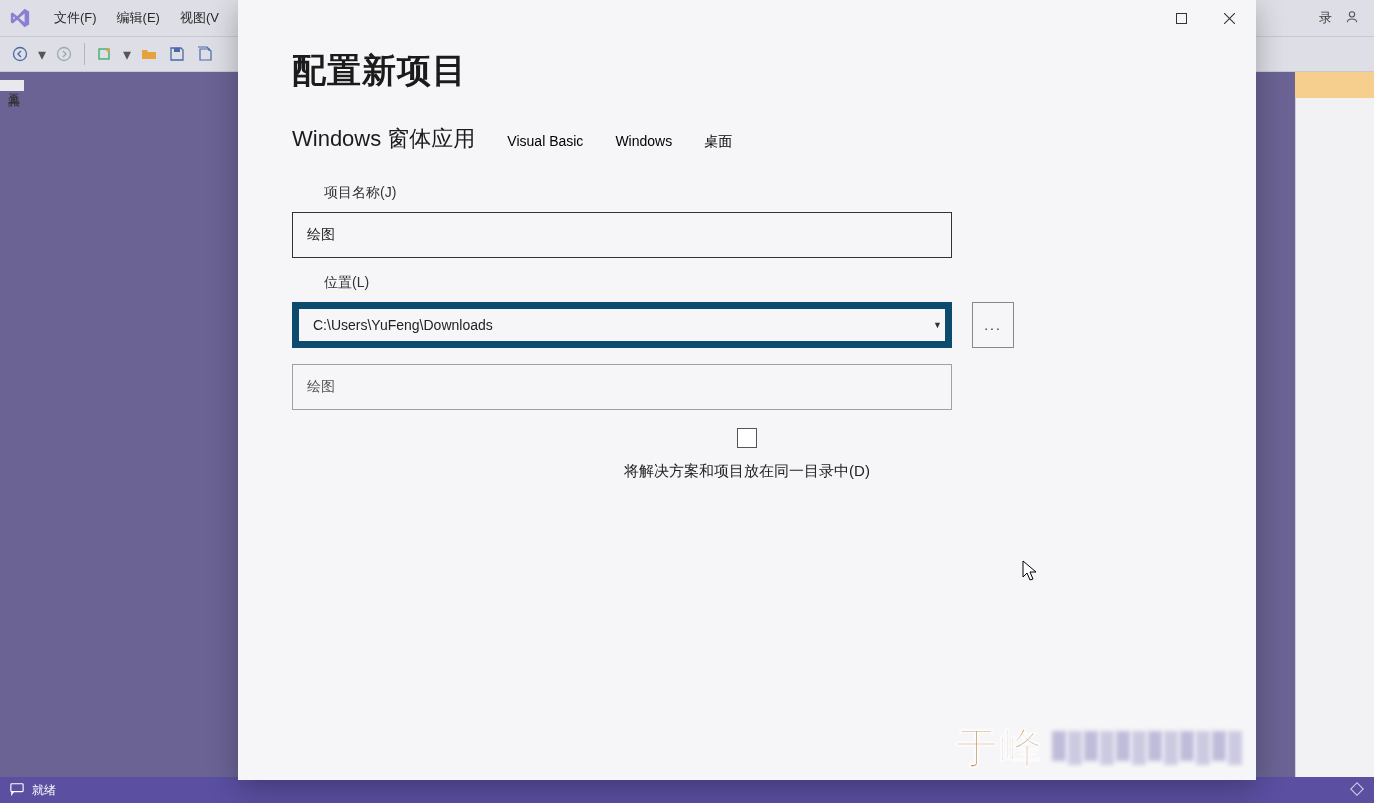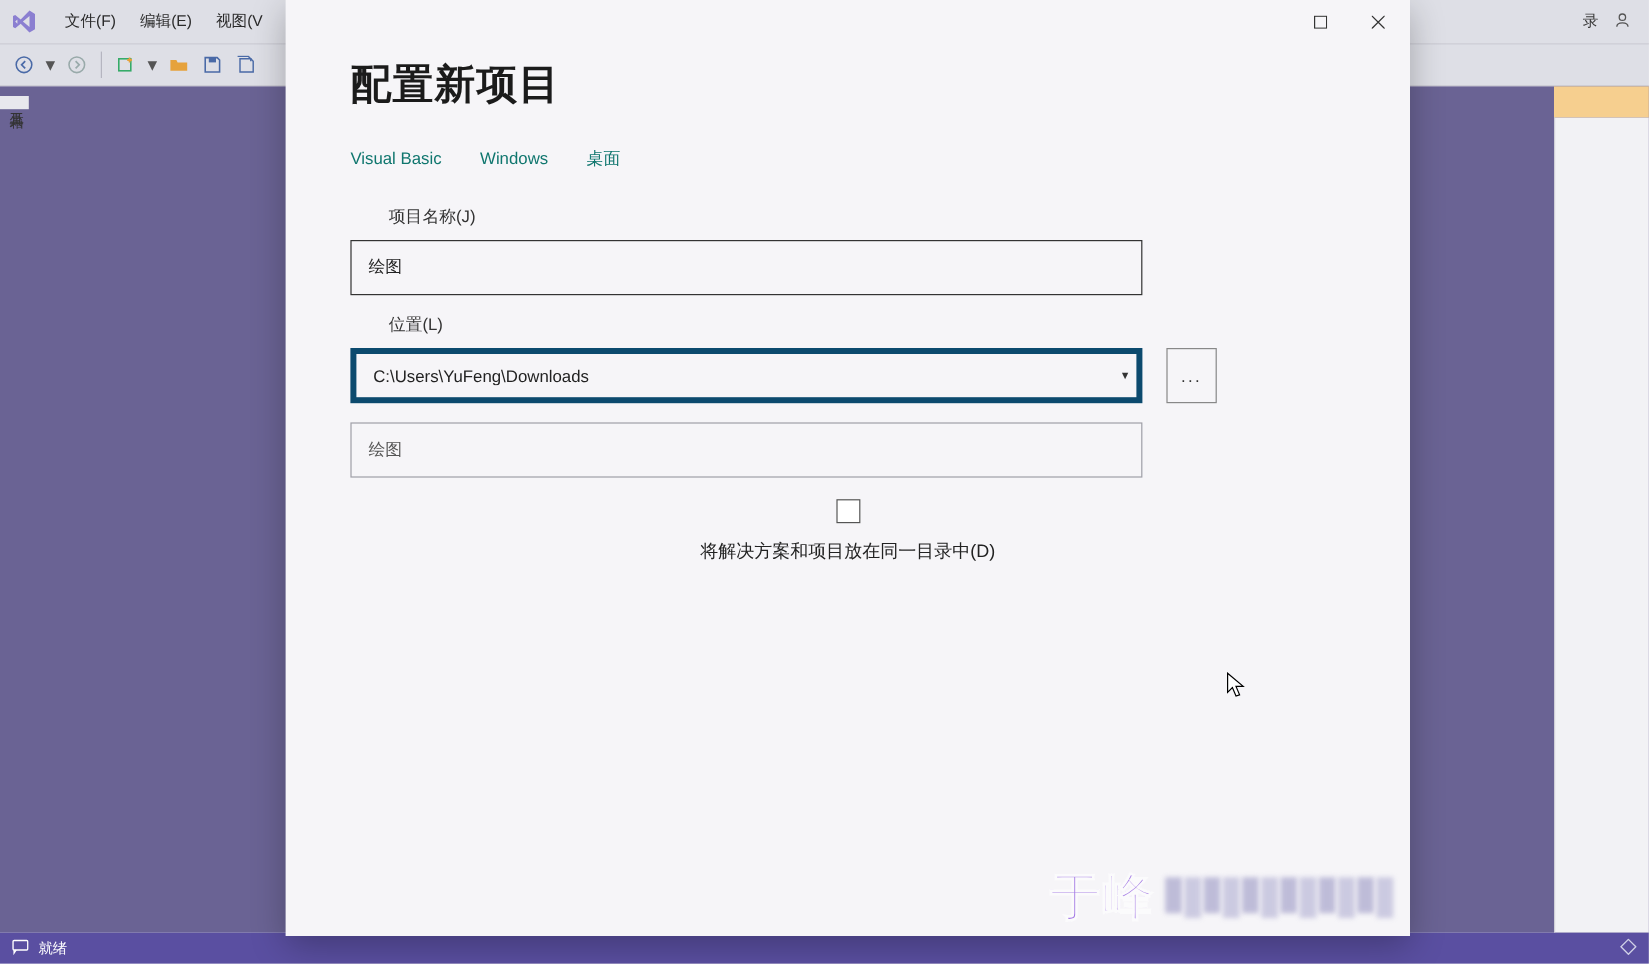--- a/index.html
+++ b/index.html
@@ -116,21 +116,21 @@
     justify-content: flex-end;
   }
   .vs-status .spacer { flex: 1; }
   .vs-status-icon svg { width: 14px; height: 14px; }
 
   
   .dialog {
     position: absolute;
     left: 238px;
     top: 0;
-    width: 937px;
+    width: 1018px;
     height: 780px;
     background: #f6f5f8;
     box-shadow: 0 8px 28px rgba(0,0,0,0.28);
     display: flex;
     flex-direction: column;
   }
   .dialog-titlebar {
     height: 36px;
     display: flex;
     justify-content: flex-end;
@@ -163,21 +163,21 @@
     align-items: baseline;
     gap: 32px;
     margin-bottom: 30px;
   }
   .dlg-subhead {
     font-size: 22px;
     color: #1b1b1b;
   }
   .dlg-tag {
     font-size: 14px;
-    color: #0f766e;
+    color: #000000;
   }
   .form-row {
     margin-bottom: 16px;
   }
   .form-label {
     font-size: 14px;
     color: #333;
     display: flex;
     align-items: center;
     gap: 6px;
@@ -209,21 +209,21 @@
     gap: 20px;
     align-items: stretch;
   }
   .combo-wrap {
     position: relative;
     width: 660px;
   }
   .combo-input {
     width: 100%;
     padding-right: 32px;
-    border: 5px solid #0c4a6e;
+    border: 7px solid #0c4a6e;
     appearance: none;
     text-align: left;
     background: #f6f5f8;
     cursor: default;
   }
   .combo-caret {
     position: absolute;
     right: 10px;
     top: 50%;
     transform: translateY(-50%);
@@ -272,21 +272,21 @@
     right: 14px;
     bottom: 4px;
     display: flex;
     align-items: center;
     gap: 8px;
     opacity: 0.6;
   }
   .wm-main {
     font-size: 42px;
     font-weight: 700;
-    color: #6d28d9;
+    color: #a16207;
     -webkit-text-stroke: 1px #ffffff;
     letter-spacing: 2px;
   }
   .wm-pix {
     display: flex;
     gap: 2px;
   }
   .wm-pix span {
     width: 14px; height: 34px;
     background: #b0aed2;
@@ -392,20 +392,21 @@
       <svg viewBox="0 0 11 11">
           <path d="M0 0l11 11M11 0L0 11" stroke="#333" stroke-width="1.1"></path>
         </svg>
     </button>
   </div>
 
   <div class="dialog-content">
     <h1 class="dlg-heading">配置新项目</h1>
 
     <div class="dlg-sub-row">
+      <span class="dlg-subhead">Windows 窗体应用</span>
       <span class="dlg-tag">Visual Basic</span>
       <span class="dlg-tag">Windows</span>
       <span class="dlg-tag">桌面</span>
     </div>
 
     <div class="form-row">
       <div class="form-label">项目名称(J)</div>
       <input class="text-input" type="text" value="绘图" style="">
     </div>
 

